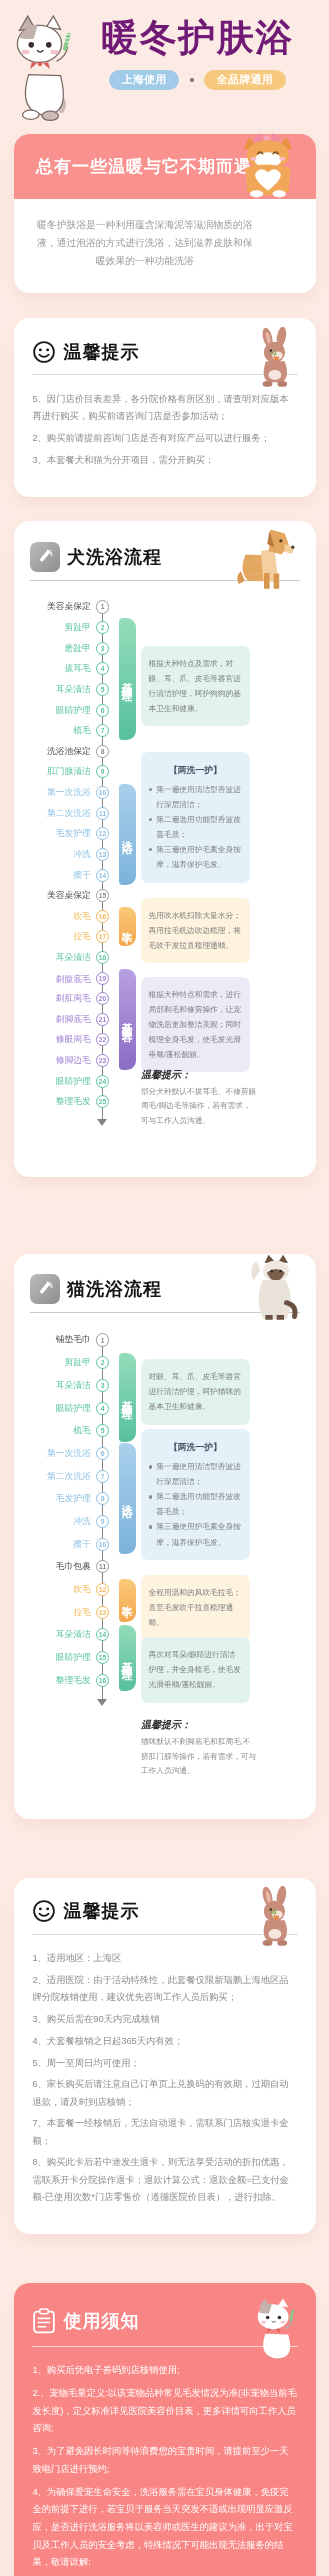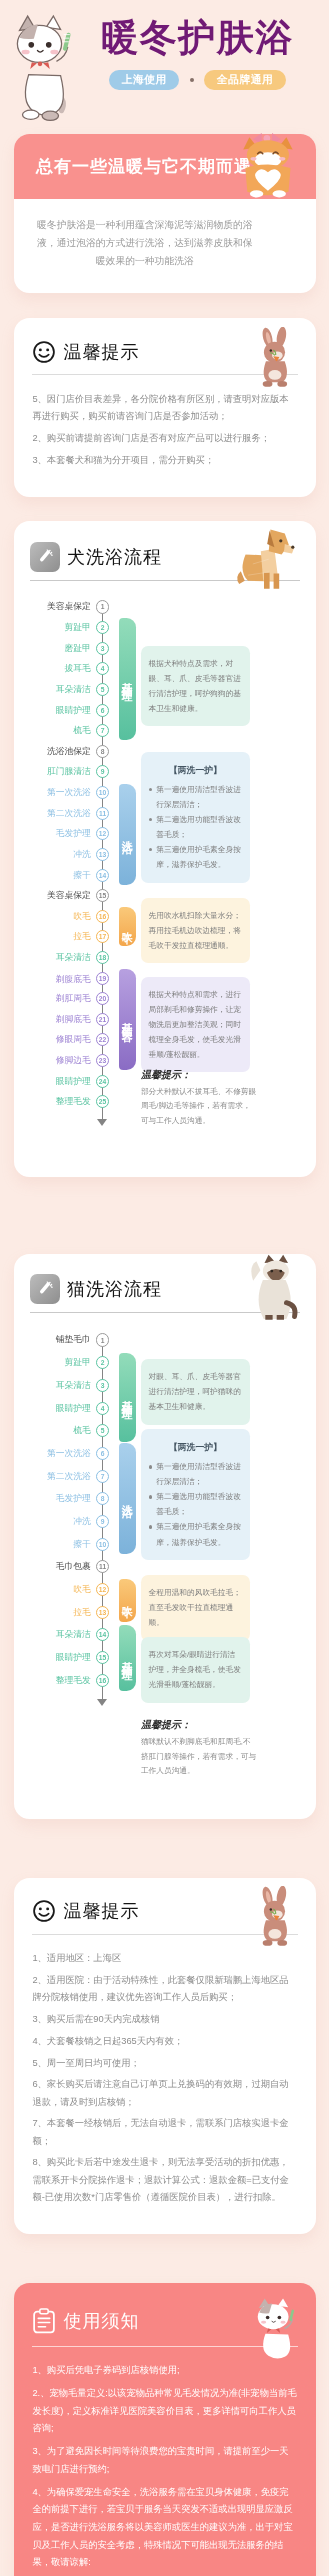--- a/index.html
+++ b/index.html
@@ -19,21 +19,21 @@
   
   .intro{margin-top:8.2px;overflow:visible;}
   .intro-head{position:relative;background:#f9918e;border-radius:15.5px 15.5px 0 0;height:65px;display:flex;align-items:center;padding-left:21.6px;}
   .intro-headline{color:#fff;font-size:17px;font-weight:700;letter-spacing:1px;}
   .intro-corgi{position:absolute;right:8.2px;bottom:-1px;}
   .intro-body{padding:17.5px 62px 23px 21.6px;color:#9a9a9a;font-size:9.8px;line-height:1.85;text-align:center;}
 
   
   .sec{padding:21.6px 18px 24px;}
   .sec-head{display:flex;align-items:center;gap:7.2px;position:relative;}
-  .sec-title{font-size:18px;font-weight:400;color:#161616;letter-spacing:1px;}
+  .sec-title{font-size:18px;font-weight:700;color:#161616;letter-spacing:1px;}
   .sec-animal{position:absolute;right:0;top:-13.4px;}
   .sec-divider{height:1px;background:#dcdcdc;margin-top:10.3px;}
   .tips-items{margin-top:15.5px;}
   .tip-item{font-size:9.3px;color:#8c8c8c;line-height:1.85;margin-bottom:4.6px;}
 
   
   .flow-card{padding:20.6px 15.5px 24px;}
   .flow-icon{width:30px;height:30px;border-radius:7.2px;background:linear-gradient(135deg,#bcbcbc,#8e8e8e);display:flex;align-items:center;justify-content:center;flex:none;}
   .flow-divider{height:1px;background:#c9c9c9;margin-top:8.2px;}
   .timeline{position:relative;margin-top:15.5px;}

